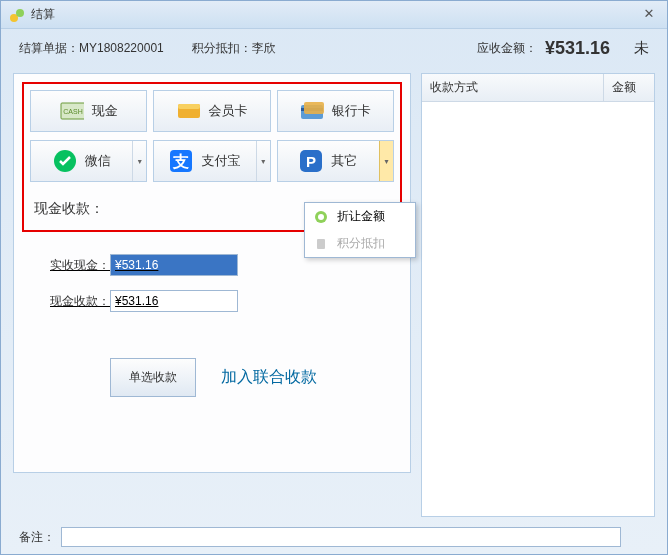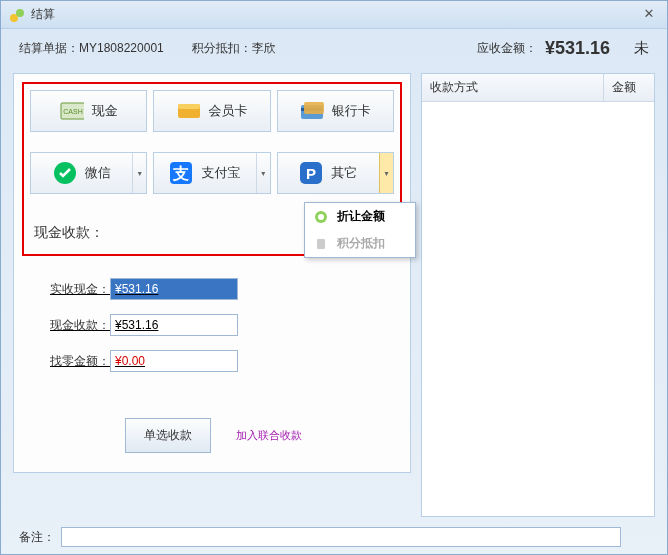--- a/index.html
+++ b/index.html
@@ -9,47 +9,47 @@
 .titlebar .ticon { width: 16px; height: 16px; margin-right: 6px; }
 .titlebar .title { flex: 1; color: #333; font-size: 12px; }
 .titlebar .close { width: 20px; height: 18px; color: #555; font-size: 13px; text-align: center; cursor: pointer; }
 .inforow { height: 38px; display: flex; align-items: center; padding: 0 18px; color: #333; justify-content: space-between; }
 .inforow .lbl { color: #333; }
 .inforow .val { margin-right: 28px; }
 .inforow .amt { font-size: 18px; font-weight: bold; margin-left: 8px; }
 .body { display: flex; padding: 6px 12px 4px 12px; gap: 10px; }
 .leftpanel { width: 398px; height: 400px; border: 1px solid #b8cfe6; background: #fdfdfe; position: relative; }
 .redbox { border: 2px solid #e60000; margin: 8px; padding: 6px; }
-.payrow { display: flex; gap: 6px; margin-bottom: 20px; }
+.payrow { display: flex; gap: 6px; margin-bottom: 8px; }
 .paybtn { flex: 1; height: 42px; background: linear-gradient(to bottom, #fdfdfd, #e8eef5); border: 1px solid #b8cfe6; display: flex; align-items: center; justify-content: center; gap: 8px; cursor: pointer; position: relative; }
 .paybtn.withdd { padding-right: 14px; align-items: center; }
 .paybtn .dd { position: absolute; right: 0; top: 0; bottom: 0; width: 14px; border-left: 1px solid #cdd9e6; display: flex; align-items: center; justify-content: center; font-size: 8px; color: #666; }
 .paybtn .dd.active { background: #ffe9a8; border-left-color: #e0c060; }
 .paybtn .picon { width: 24px; height: 20px; display: flex; align-items: center; justify-content: center; }
 .paybtn .plbl { color: #333; font-size: 13px; }
 .cashlbl { padding: 10px 4px 6px 4px; font-size: 14px; color: #333; }
 .formarea { padding: 14px 12px 8px 26px; }
 .frow { display: flex; align-items: center; margin-bottom: 14px; text-decoration: underline; }
 .frow .flbl { width: 70px; text-align: right; color: #333; }
 .frow input { width: 128px; height: 22px; border: 1px solid #9fb8d4; padding: 0 4px; font-size: 12px; }
 .frow input.sel { background: #3a75c4; color: #fff; }
 .frow input.red { color: #d40000; }
 .btnrow { display: flex; justify-content: center; gap: 14px; margin-top: 46px; }
 .mainbtn { padding: 8px 18px; background: linear-gradient(to bottom, #fdfdfd, #e0e9f3); border: 1px solid #9fb8d4; cursor: pointer; font-size: 12px; color: #333; }
-.subbtn { padding: 8px 10px; background: transparent; border: 1px solid transparent; cursor: pointer; font-size: 11px; color: #a21caf; }
+.subbtn { padding: 8px 10px; background: transparent; border: 1px solid transparent; cursor: pointer; font-size: 16px; color: #0369a1; }
 .rightpanel { flex: 1; height: 444px; border: 1px solid #b8cfe6; background: #fff; }
 .tblhead { display: flex; background: linear-gradient(to bottom, #f8fafc, #e8eef5); border-bottom: 1px solid #cdd9e6; }
 .tblhead .th { padding: 5px 8px; border-right: 1px solid #cdd9e6; color: #333; }
 .tblhead .th:first-child { flex: 1; }
 .tblhead .th:last-child { width: 50px; border-right: none; }
 .footer { padding: 6px 18px; color: #333; }
 .remarkrow { display: flex; align-items: center; margin-bottom: 8px; }
 .remarkrow input { flex: 1; height: 20px; border: 1px solid #9fb8d4; margin-left: 6px; max-width: 560px; }
 .statusrow { color: #444; }
-.dropdown { position: absolute; left: 290px; top: 128px; width: 112px; background: #fff; border: 1px solid #9fb8d4; box-shadow: 2px 2px 5px rgba(0,0,0,0.2); z-index: 10; font-weight: bold; }
+.dropdown { position: absolute; left: 290px; top: 128px; width: 112px; background: #fff; border: 1px solid #9fb8d4; box-shadow: 2px 2px 5px rgba(0,0,0,0.2); z-index: 10; }
 .dropdown .ditem { display: flex; align-items: center; padding: 5px 8px; gap: 8px; cursor: pointer; }
 .dropdown .ditem .dicon { width: 16px; height: 16px; display: flex; align-items: center; justify-content: center; }
 .dropdown .ditem.disabled { color: #aaa; }
 svg { display: block; }
 </style>
 </head>
 <body>
 
 <div class="window">
   <div class="titlebar">
@@ -144,24 +144,20 @@
 
       <div class="formarea">
         <div class="frow">
           <span class="flbl">实收现金：</span>
           <input class="sel" value="¥531.16" style="">
         </div>
         <div class="frow">
           <span class="flbl">现金收款：</span>
           <input value="¥531.16" style="">
         </div>
-        <div class="frow">
-          <span class="flbl">找零金额：</span>
-          <input class="red" value="¥0.00" style="">
-        </div>
         <div class="btnrow">
           <button class="mainbtn">单选收款</button>
           <button class="subbtn">加入联合收款</button>
         </div>
       </div>
 
       <div class="dropdown">
         <div class="ditem">
           <span class="dicon">
               <svg width="14" height="14">

